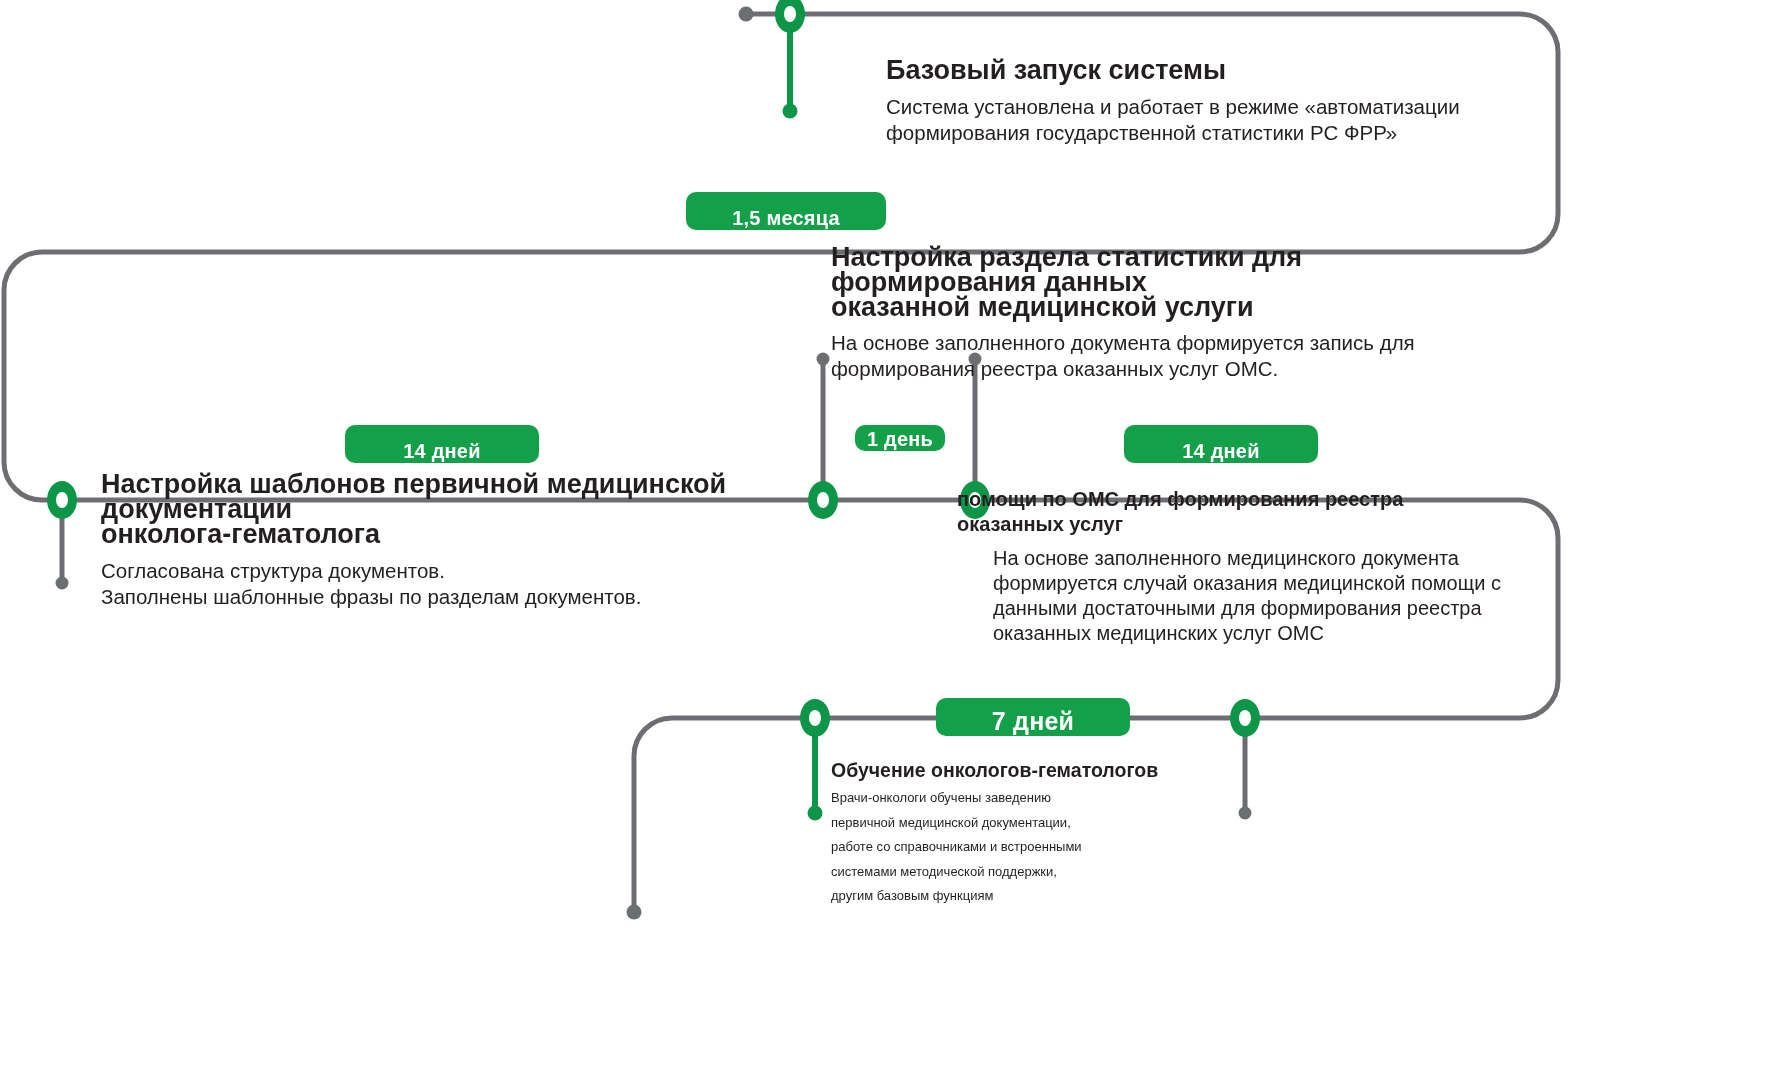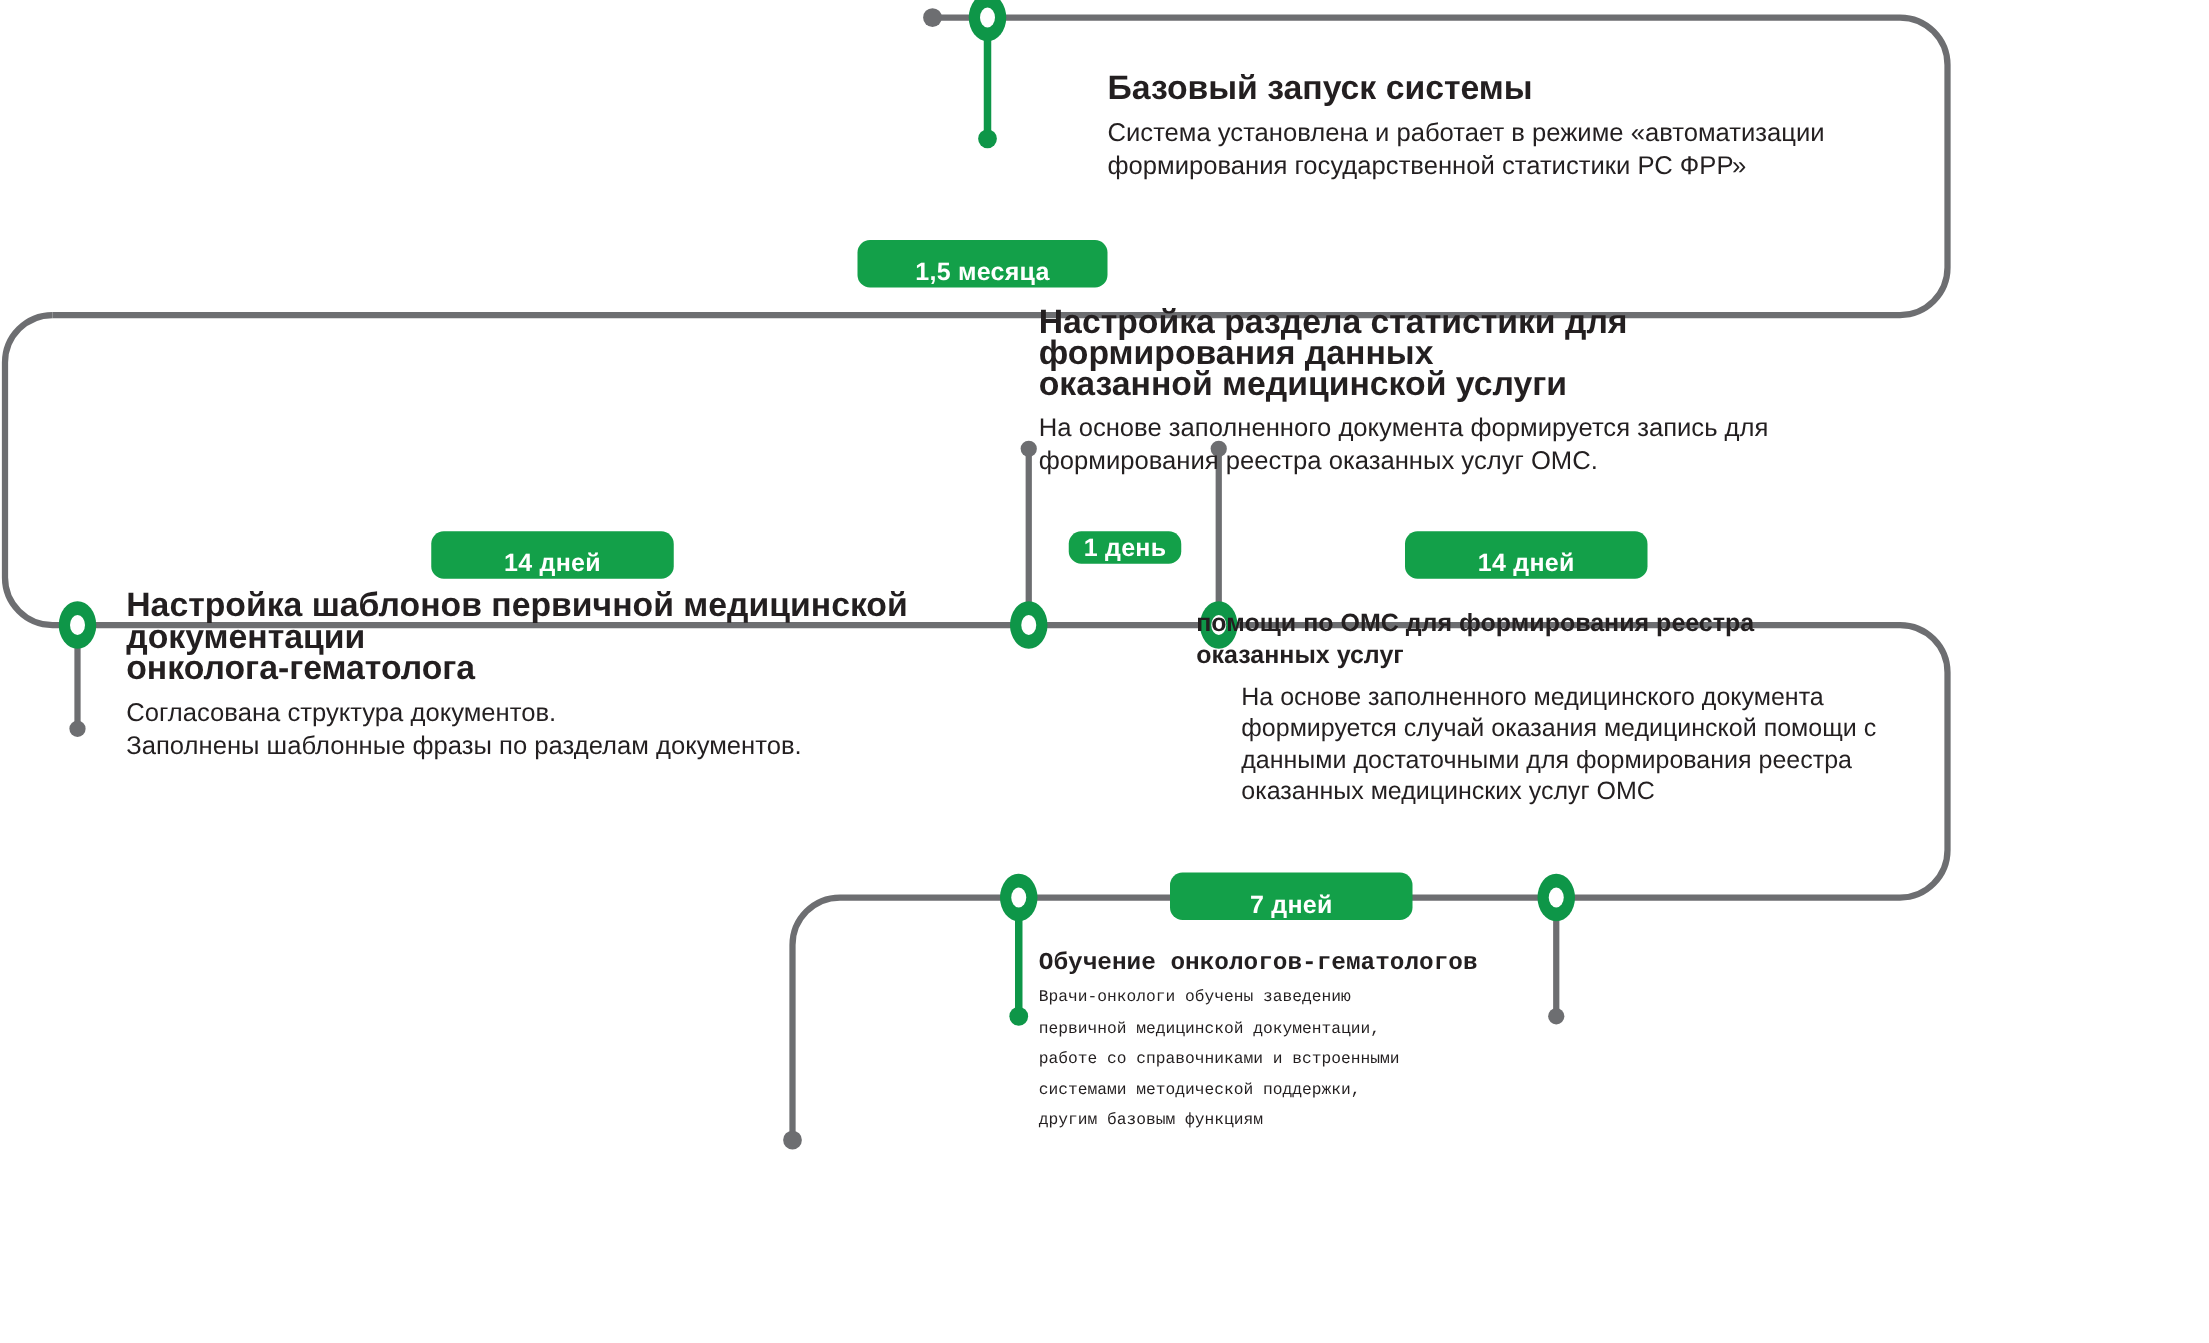--- a/index.html
+++ b/index.html
@@ -55,34 +55,34 @@
   .t-md .b-title{font-size:20px;line-height:24.5px;}
   .t-md .b-body{font-size:20px;line-height:25px;margin-left:36px;}
   .t-sm .b-title{font-size:19.5px;line-height:24px;}
   .t-sm .b-body{font-size:13px;line-height:24.5px;}
 
   
   #blk-launch   {left:886px; top:58px;  width:640px;}
   #blk-section  {left:831px; top:245px; width:680px;}
   #blk-templates{left:101px; top:472px; width:760px;}
   #blk-rmis     {left:957px; top:487px; width:560px;}
-  #blk-training {left:831px; top:758px; width:470px;font-family:Liberation Mono, monospace;}
+  #blk-training {left:831px; top:758px; width:470px;}
 
   #blk-launch .b-title{margin-bottom:11px;}
   #blk-section .b-title{margin-bottom:10px;}
   #blk-templates .b-title{margin-bottom:11px;}
   #blk-rmis .b-title{margin-bottom:10px;}
   #blk-training .b-title{margin-bottom:4px;}
 
   
   #pill-15m  {left:686px;  top:192px; width:200px; height:38px; font-size:20px;}
   #pill-14d-a{left:345px;  top:425px; width:194px; height:38px; font-size:20px;}
   #pill-1d   {left:855px;  top:425px; width:90px;  height:26px; font-size:20px;}
   #pill-14d-b{left:1124px; top:425px; width:194px; height:38px; font-size:20px;}
-  #pill-7d   {left:936px;  top:698px; width:194px; height:38px; font-size:20px;}
+  #pill-7d   {left:936px;  top:698px; width:194px; height:38px; font-size:25px;}
 </style>
 </head>
 <body>
 
 <div id="stage">
 
   <svg id="wire" viewBox="0 0 1767 1074">
     <defs></defs>
 
     <g stroke="#6d6e71" stroke-width="5" fill="none" stroke-linecap="butt">

